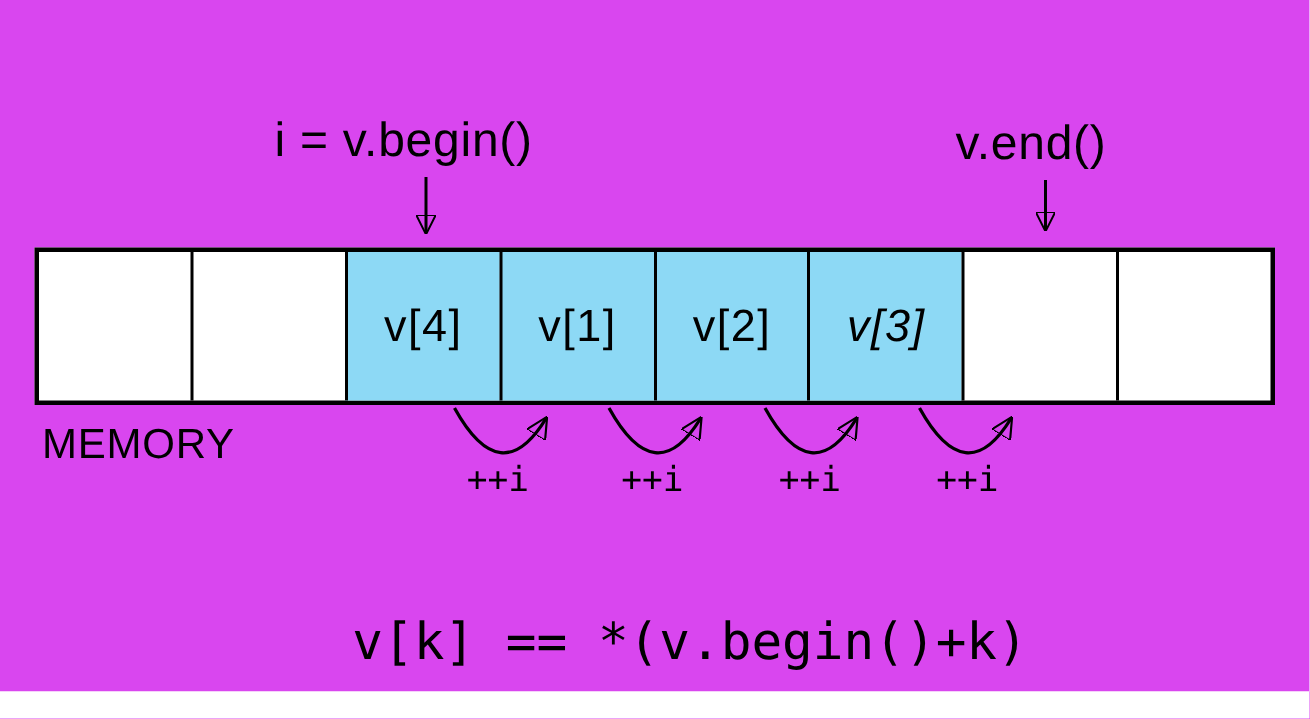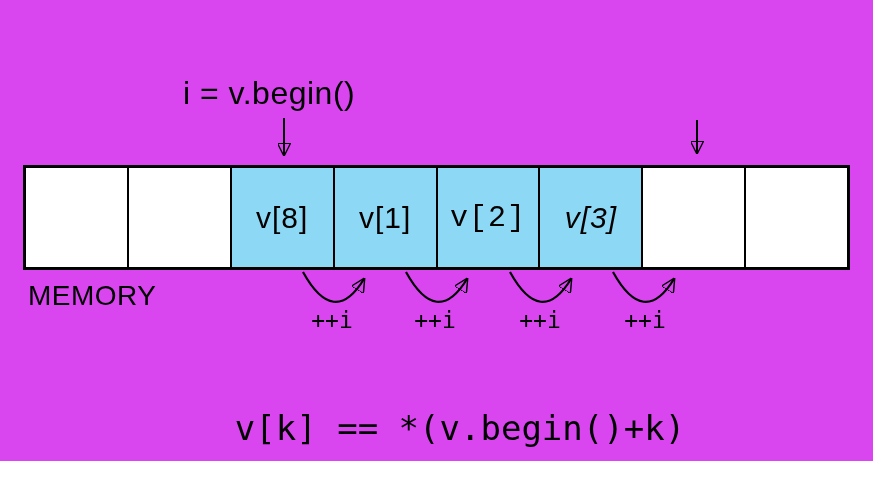--- a/index.html
+++ b/index.html
@@ -94,27 +94,28 @@
     stroke: #000000;
     fill: none;
   }
 </style>
 </head>
 <body>
 
 <div id="canvas">
 
   <div id="begin-label" class="pointer-label">i = v.begin()</div>
+  <div id="end-label" class="pointer-label">v.end()</div>
 
   <div id="memory-array">
     <div class="cell"></div>
     <div class="cell"></div>
-    <div class="cell" style="background-color: rgb(141, 217, 245);">v[8]</div>
+    <div class="cell" style="background-color: rgb(141, 217, 245);">v[4]</div>
     <div class="cell" style="background-color: rgb(141, 217, 245);">v[1]</div>
-    <div class="cell" style="background-color: rgb(141, 217, 245); font-family: Liberation Mono, monospace;">v[2]</div>
+    <div class="cell" style="background-color: rgb(141, 217, 245);">v[2]</div>
     <div class="cell" style="background-color: rgb(141, 217, 245); font-style: italic;">v[3]</div>
     <div class="cell"></div>
     <div class="cell"></div>
   </div>
 
   <div id="memory-label">MEMORY</div>
 
   <div id="inc-0" class="inc-label">++i</div>
   <div id="inc-1" class="inc-label">++i</div>
   <div id="inc-2" class="inc-label">++i</div>

